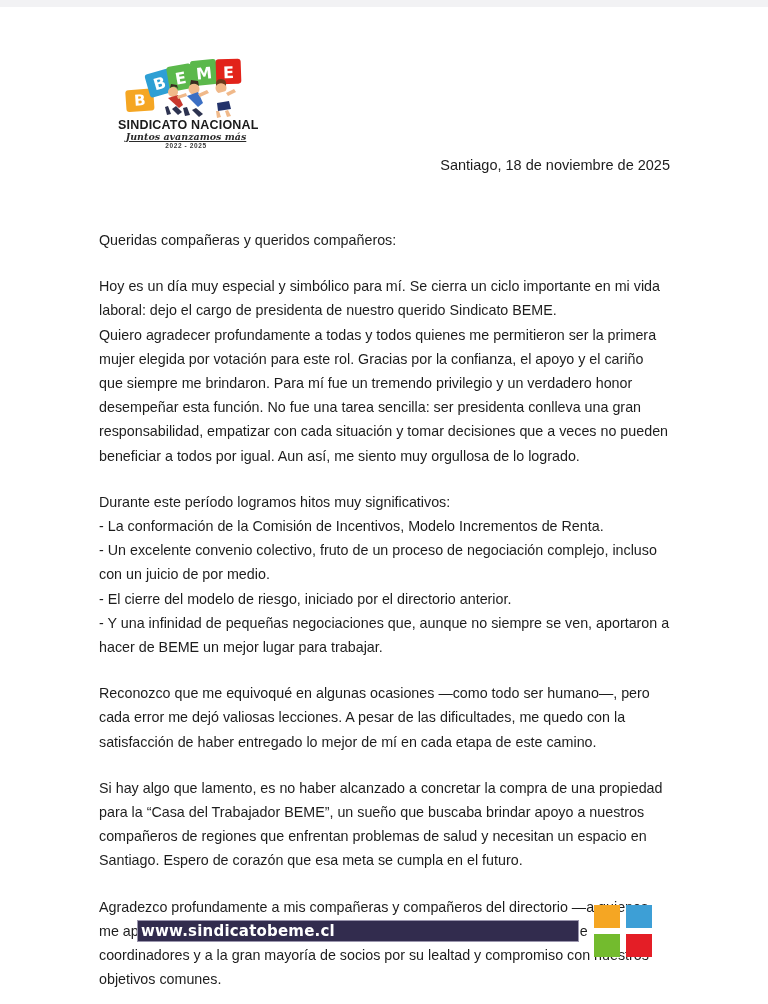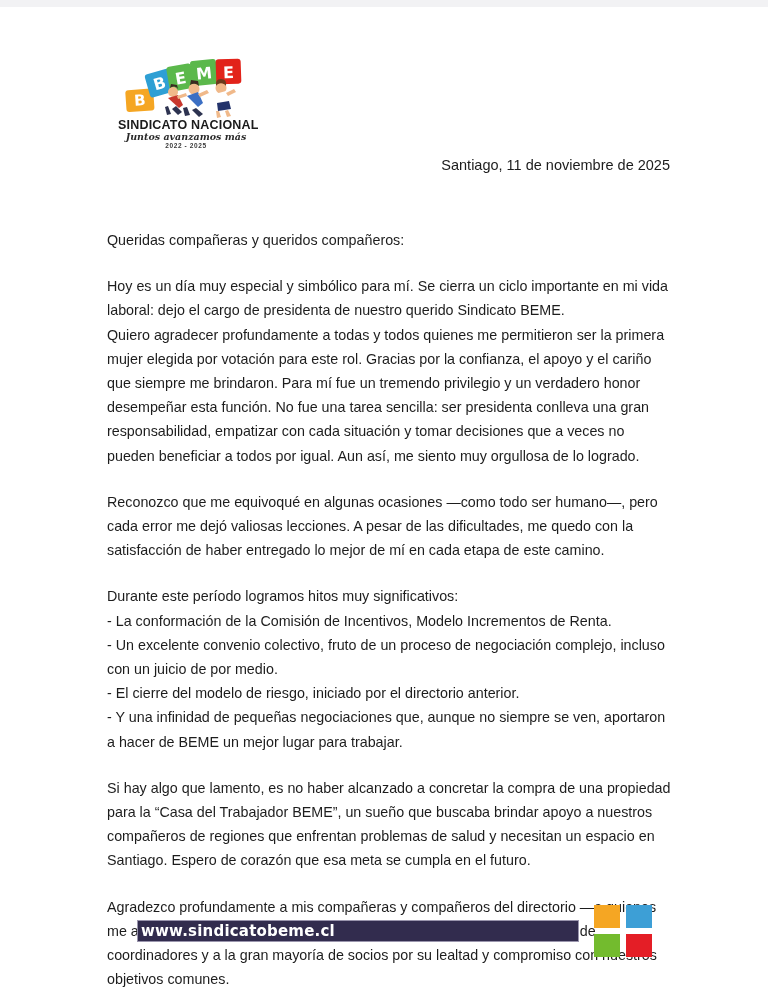--- a/index.html
+++ b/index.html
@@ -63,20 +63,21 @@
     left: 0;
     top: 75px;
     width: 136px;
     text-align: center;
     font-family: "DejaVu Serif", serif;
     font-style: italic;
     font-weight: bold;
     font-size: 9.5px;
     color: #2a2a2a;
     white-space: nowrap;
+    text-decoration: underline;
   }
   .logo-years {
     position: absolute;
     left: 0;
     top: 86px;
     width: 136px;
     text-align: center;
     font-family: "Liberation Sans", sans-serif;
     font-weight: bold;
     font-size: 6.5px;
@@ -101,21 +102,21 @@
     position: absolute;
     left: 99px;
     top: 228px;
     width: 572px;
     font-size: 14.3px;
     line-height: 24.2px;
     color: #1d1d1d;
     text-align: left;
   }
   .para {
-    margin: 0 0 22px 8px;
+    margin: 0 0 22px 0;
     white-space: pre-line;
   }
   .para.tight {
     margin-bottom: 0;
   }
 
   
   .footer {
     position: absolute;
     left: 0;
@@ -219,32 +220,32 @@
       <path d="M110 54 l3 6 -4 1 -2 -6 z" fill="#f0b98a"></path>
       <path d="M108 37 l8 -4 2 3 -8 4 z" fill="#f0b98a"></path>
     </g>
   </svg>
 
   <div class="logo-title">SINDICATO NACIONAL</div>
   <div class="logo-tagline">Juntos avanzamos más</div>
   <div class="logo-years">2022 - 2025</div>
 </div>
 
-<div class="date-line">Santiago, 11 de noviembre de 2025</div>
+<div class="date-line">Santiago, 18 de noviembre de 2025</div>
 
 <div class="letter-body">
   <p class="para">Queridas compañeras y queridos compañeros:</p>
   <p class="para">Hoy es un día muy especial y simbólico para mí. Se cierra un ciclo importante en mi vida laboral: dejo el cargo de presidenta de nuestro querido Sindicato BEME.
 Quiero agradecer profundamente a todas y todos quienes me permitieron ser la primera mujer elegida por votación para este rol. Gracias por la confianza, el apoyo y el cariño que siempre me brindaron. Para mí fue un tremendo privilegio y un verdadero honor desempeñar esta función. No fue una tarea sencilla: ser presidenta conlleva una gran responsabilidad, empatizar con cada situación y tomar decisiones que a veces no pueden beneficiar a todos por igual. Aun así, me siento muy orgullosa de lo logrado.</p>
-  <p class="para">Reconozco que me equivoqué en algunas ocasiones —como todo ser humano—, pero cada error me dejó valiosas lecciones. A pesar de las dificultades, me quedo con la satisfacción de haber entregado lo mejor de mí en cada etapa de este camino.</p>
   <p class="para">Durante este período logramos hitos muy significativos:
 - La conformación de la Comisión de Incentivos, Modelo Incrementos de Renta.
 - Un excelente convenio colectivo, fruto de un proceso de negociación complejo, incluso con un juicio de por medio.
 - El cierre del modelo de riesgo, iniciado por el directorio anterior.
 - Y una infinidad de pequeñas negociaciones que, aunque no siempre se ven, aportaron a hacer de BEME un mejor lugar para trabajar.</p>
+  <p class="para">Reconozco que me equivoqué en algunas ocasiones —como todo ser humano—, pero cada error me dejó valiosas lecciones. A pesar de las dificultades, me quedo con la satisfacción de haber entregado lo mejor de mí en cada etapa de este camino.</p>
   <p class="para">Si hay algo que lamento, es no haber alcanzado a concretar la compra de una propiedad para la “Casa del Trabajador BEME”, un sueño que buscaba brindar apoyo a nuestros compañeros de regiones que enfrentan problemas de salud y necesitan un espacio en Santiago. Espero de corazón que esa meta se cumpla en el futuro.</p>
   <p class="para tight">Agradezco profundamente a mis compañeras y compañeros del directorio —a quienes me apoyaron siempre y también a quienes no lo hicieron tanto—, al grupo de coordinadores y a la gran mayoría de socios por su lealtad y compromiso con nuestros objetivos comunes.</p>
 </div>
 
 <div class="footer">
   <div class="url-bar" style="background: rgb(50, 44, 78);">
     <span class="url-text">www.sindicatobeme.cl</span>
   </div>
   <div class="squares">
     <div class="sq" style="background: rgb(245, 166, 35);"></div>

